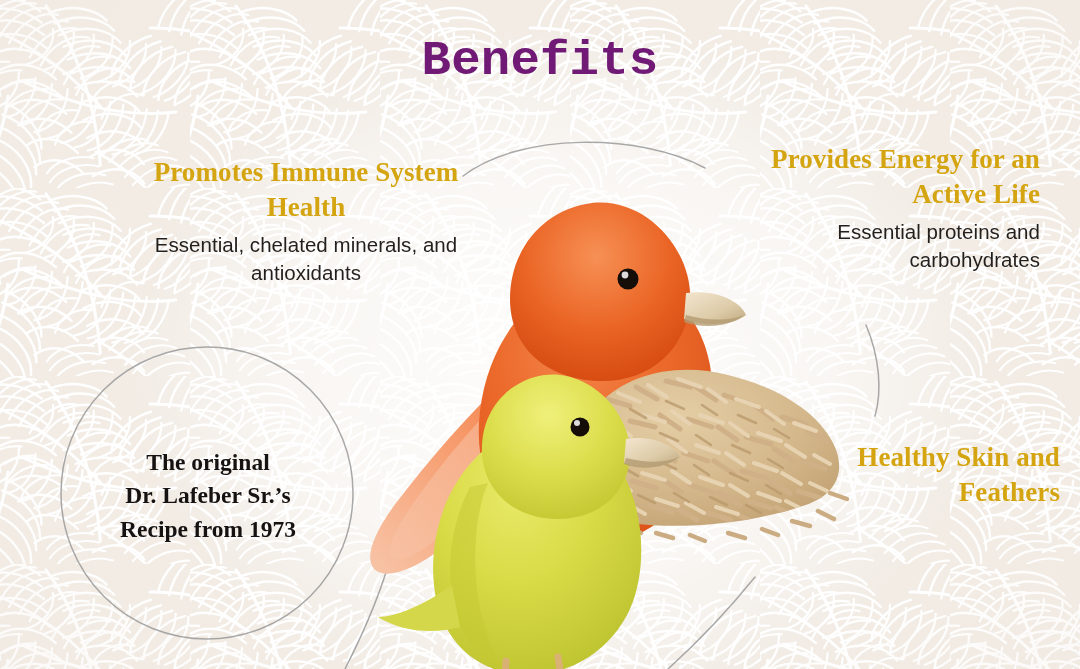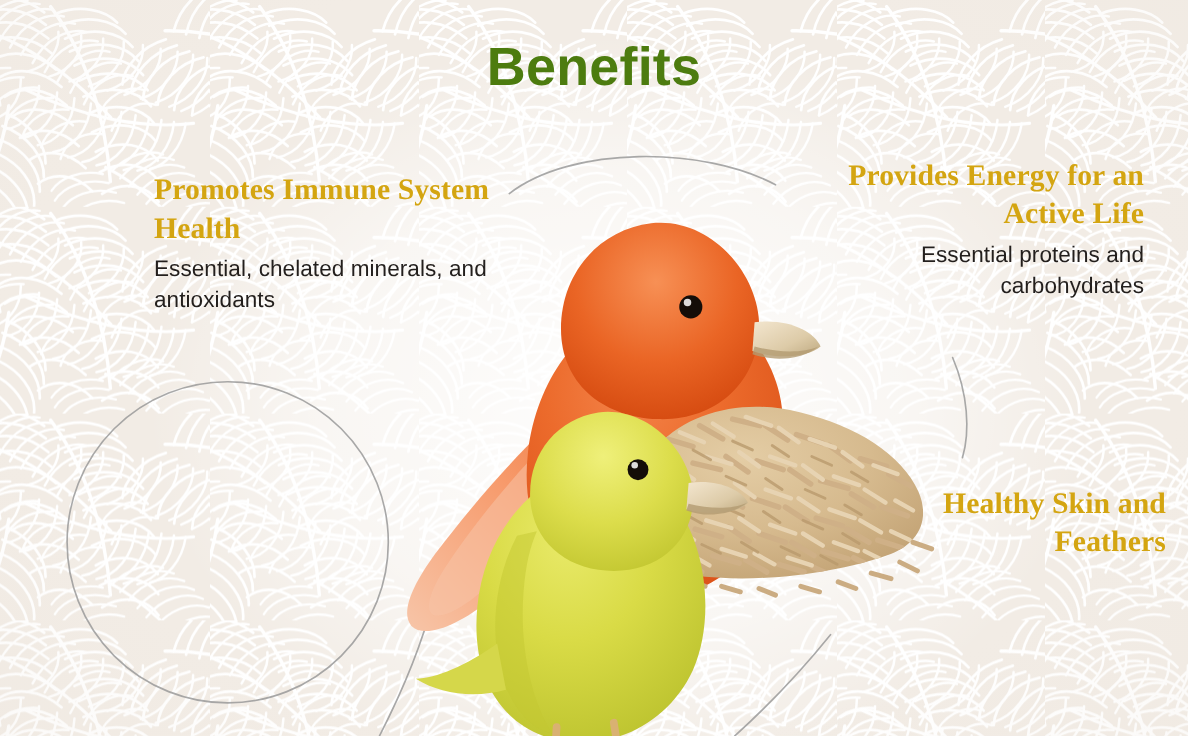--- a/index.html
+++ b/index.html
@@ -23,40 +23,40 @@
 
   
   .arcs{position:absolute;inset:0;}
 
   
   .photo{position:absolute;left:330px;top:165px;width:520px;height:504px;}
 
   
   .title{
     position:absolute;left:0;top:36px;width:1080px;text-align:center;
-    font-family:Liberation Sans, sans-serif;font-weight:700;
-    font-size:49px;line-height:1.05;color:#4d7c0f;letter-spacing:.2px;
+    font-family:Liberation Mono, monospace;font-weight:700;
+    font-size:49px;line-height:1.05;color:#701a75;letter-spacing:.2px;
   }
   .block{position:absolute;}
   .head{
     font-family:"Liberation Serif",serif;font-weight:700;
     font-size:27px;line-height:1.28;color:#d4a511;letter-spacing:.1px;
     margin:0 0 7px 0;
   }
   .body{
     font-family:"Liberation Sans",sans-serif;font-weight:400;
     font-size:20.5px;line-height:1.34;color:#231f1d;letter-spacing:.05px;
     margin:0;
   }
   .dark-serif{
     font-family:"Liberation Serif",serif;font-weight:700;
     font-size:23.5px;line-height:1.42;color:#161211;margin:0;
   }
 
-  #b-immune{left:140px;top:155px;width:356px;text-align:left;}
+  #b-immune{left:128px;top:155px;width:356px;text-align:center;}
   #b-energy{left:740px;top:142px;width:300px;text-align:right;}
   #b-recipe{left:72px;top:446px;width:272px;text-align:center;}
   #b-skin  {left:810px;top:440px;width:250px;text-align:right;}
 </style>
 </head>
 <body>
 
 <div id="stage">
 
   <div class="bg-layer bg-base"></div>
@@ -377,18 +377,23 @@
   <div class="block" id="b-immune">
     <p class="head">Promotes Immune System Health</p>
     <p class="body">Essential, chelated minerals, and antioxidants</p>
   </div>
 
   <div class="block" id="b-energy">
     <p class="head">Provides Energy for an Active Life</p>
     <p class="body">Essential proteins and carbohydrates</p>
   </div>
 
+  <div class="block" id="b-recipe">
+    <p class="dark-serif">The original</p>
+    <p class="dark-serif">Dr. Lafeber Sr.’s</p>
+    <p class="dark-serif">Recipe from 1973</p>
+  </div>
 
   <div class="block" id="b-skin">
     <p class="head">Healthy Skin and Feathers</p>
   </div>
 
 </div>
 
 </body></html>

